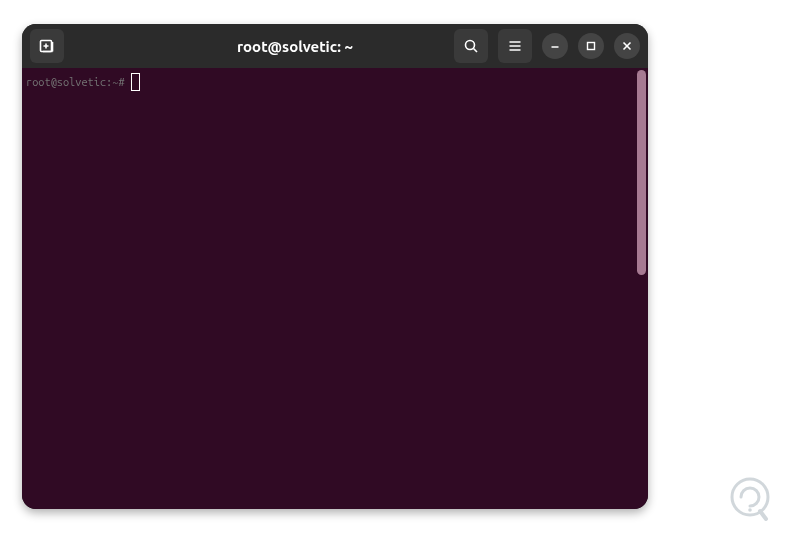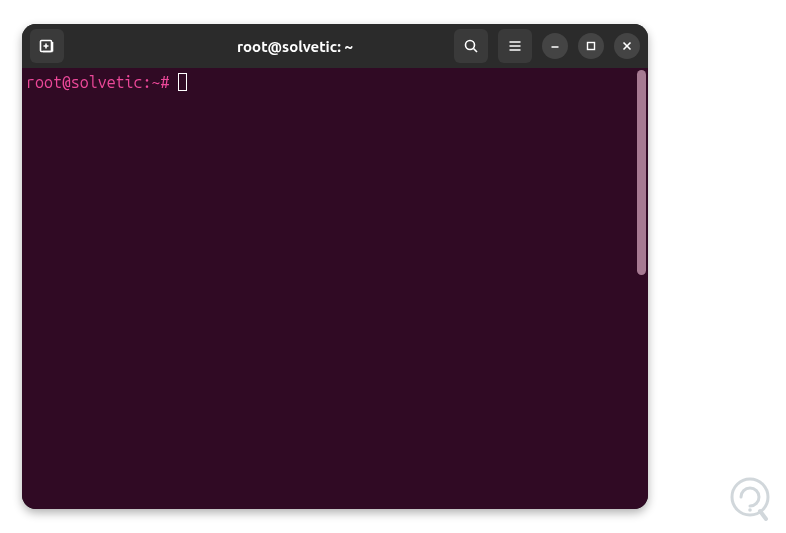--- a/index.html
+++ b/index.html
@@ -72,23 +72,23 @@
     background: #444444;
     display: flex;
     align-items: center;
     justify-content: center;
     color: #ffffff;
     cursor: pointer;
   }
   .terminal-body {
     flex: 1;
     background: #300a24;
-    color: #ec4899;
+    color: #737373;
     font-family: "Ubuntu Mono", "DejaVu Sans Mono", monospace;
-    font-size: 16px;
+    font-size: 11px;
     line-height: 20px;
     padding: 4px 6px 4px 4px;
     position: relative;
     overflow: hidden;
   }
   .terminal-line {
     white-space: pre;
     display: flex;
     align-items: center;
   }

